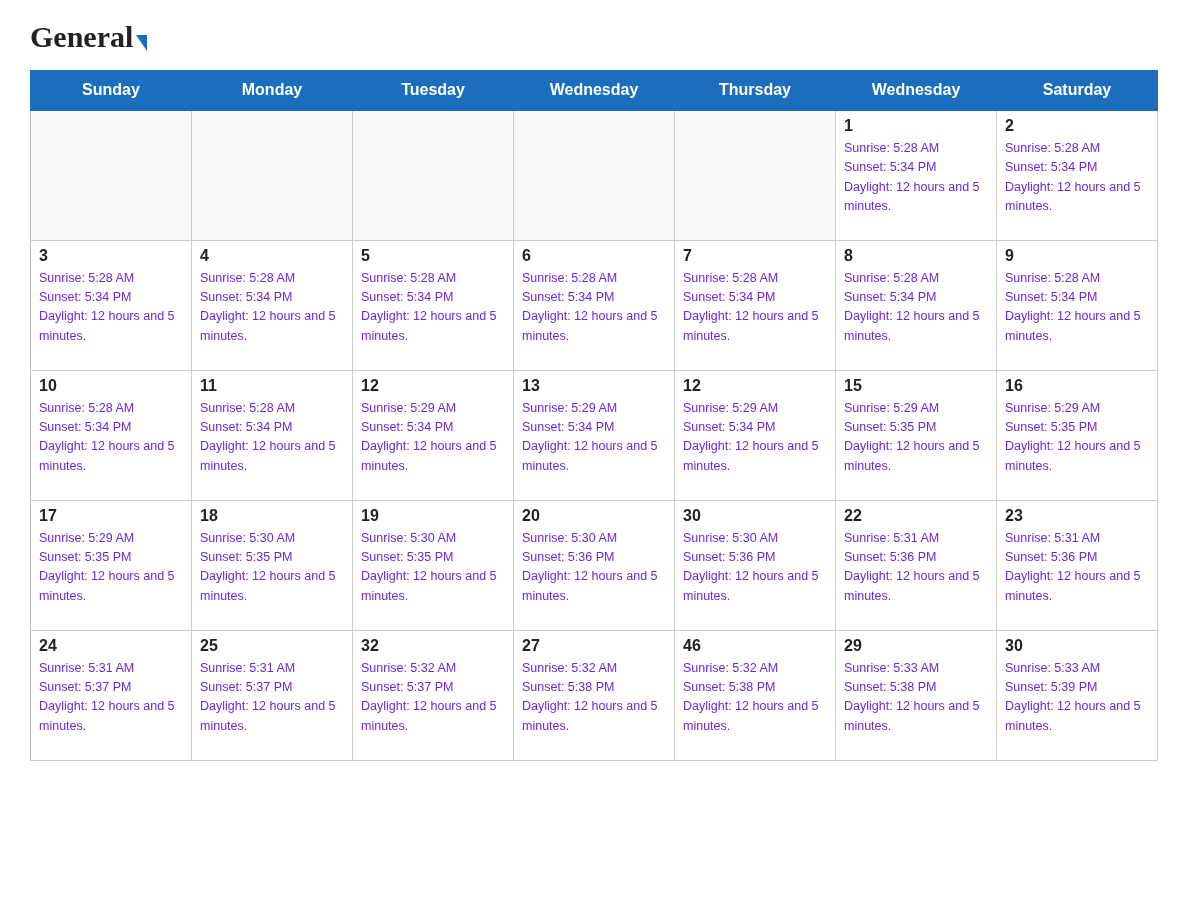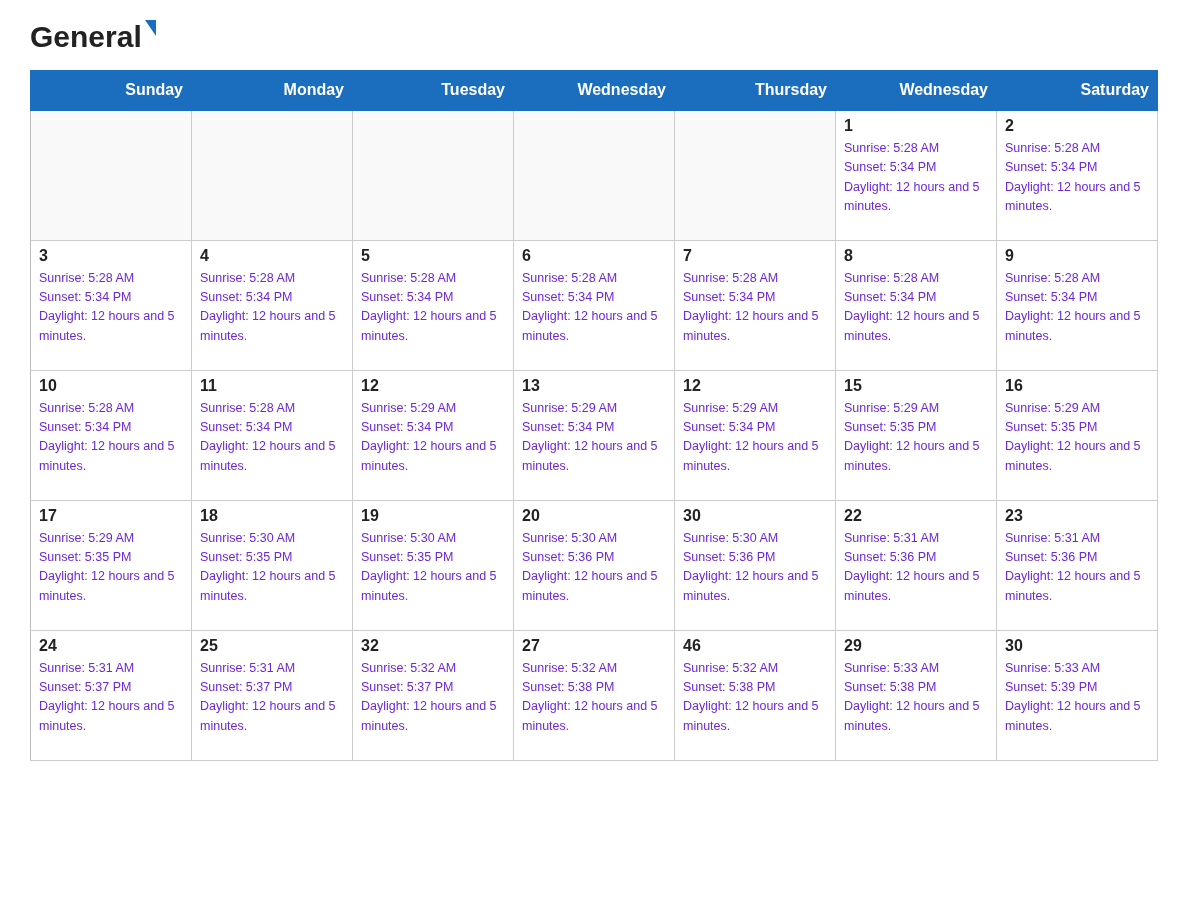--- a/index.html
+++ b/index.html
@@ -39,21 +39,21 @@
       width: 100%;
       border-collapse: collapse;
       table-layout: fixed;
     }
     .calendar-table thead tr th {
       background: #1a6ebd;
       color: #fff;
       font-size: 16px;
       font-weight: bold;
       padding: 10px 8px;
-      text-align: right;
+      text-align: center;
       border: 1px solid #1a6ebd;
     }
     .calendar-table tbody tr td {
       vertical-align: top;
       border: 1px solid #ccc;
       padding: 6px 8px;
       font-size: 13px;
       color: #333;
       height: 130px;
     }
@@ -72,24 +72,25 @@
       background: #f9f9f9;
     }
     tbody tr:first-child td {
       border-top: 2px solid #1a6ebd;
     }
     tbody tr td:first-child {
       border-left: 1px solid #bbb;
     }
     .logo-line1 {
       display: flex;
-      align-items: flex-start;
+      align-items: flex-end;
       font-size: 30px;
       font-weight: bold;
       color: #222;
+      font-family: Liberation Serif, serif;
     }
     .logo-line2 {
       font-size: 26px;
       font-weight: bold;
       color: #1a6ebd;
       margin-top: -4px;
       margin-left: 0px;
     }
   </style>
 </head>

